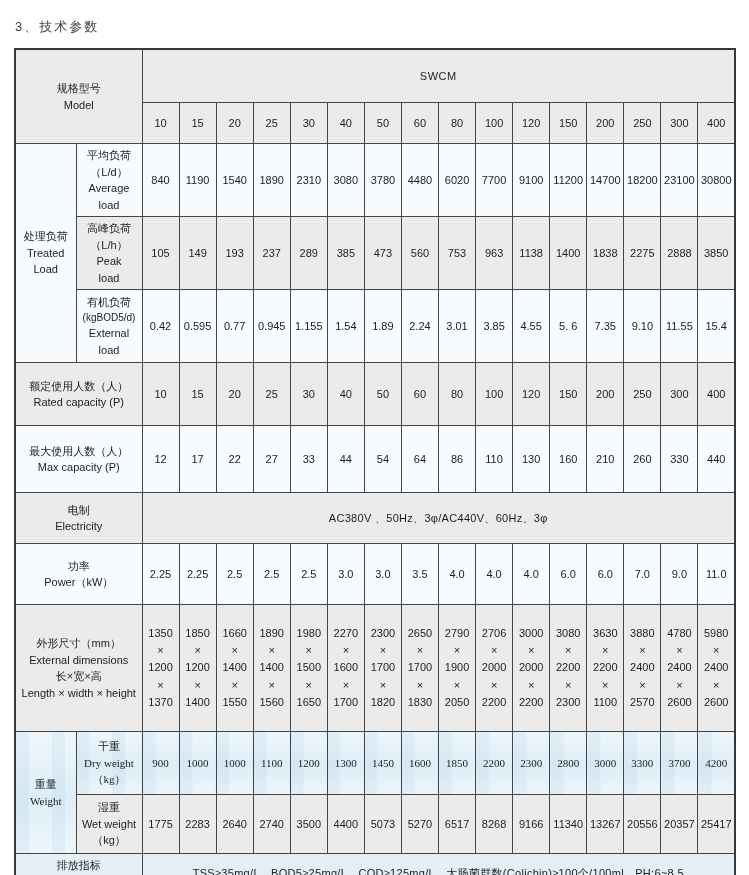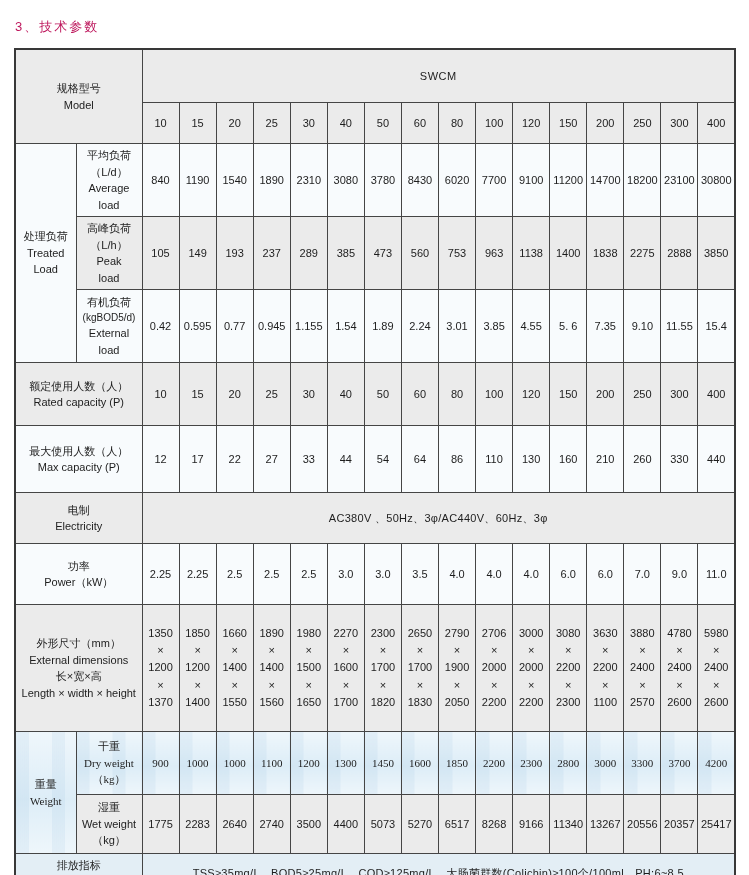--- a/index.html
+++ b/index.html
@@ -4,21 +4,21 @@
 <style>
   html,body{margin:0;padding:0;background:#ffffff;}
   body{
     width:749px;height:875px;overflow:hidden;
     font-family:"Liberation Sans","DejaVu Sans",sans-serif;
     color:#1c1c1c;
     -webkit-font-smoothing:antialiased;
   }
   .page{padding:12px 13px 8px 14px;}
   .title{
-    font-size:13px;color:#be185d;letter-spacing:2px;
+    font-size:13px;color:#404040;letter-spacing:2px;
     margin:6px 0 12px 1px;
   }
   table.spec{
     border-collapse:collapse;table-layout:fixed;
     width:722px;
     border:2px solid #383838;
   }
   table.spec td{
     border:1px solid #454545;
     text-align:center;vertical-align:middle;
@@ -132,21 +132,21 @@
         <div>load</div>
       </td>
 
     <td class="">840</td>
           <td class="">1190</td>
           <td class="">1540</td>
           <td class="">1890</td>
           <td class="">2310</td>
           <td class="">3080</td>
           <td class="">3780</td>
-          <td class="">8430</td>
+          <td class="">4480</td>
           <td class="">6020</td>
           <td class="">7700</td>
           <td class="">9100</td>
           <td class="">11200</td>
           <td class="">14700</td>
           <td class="">18200</td>
           <td class="">23100</td>
           <td class="">30800</td>
         </tr>
 

